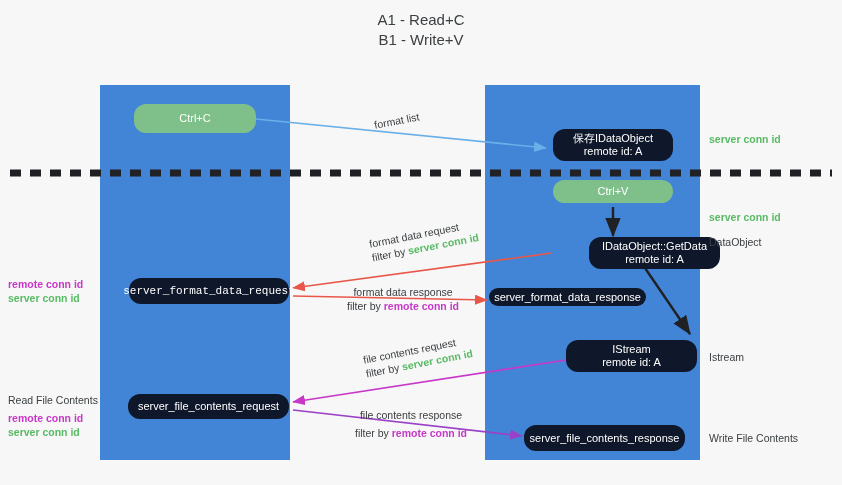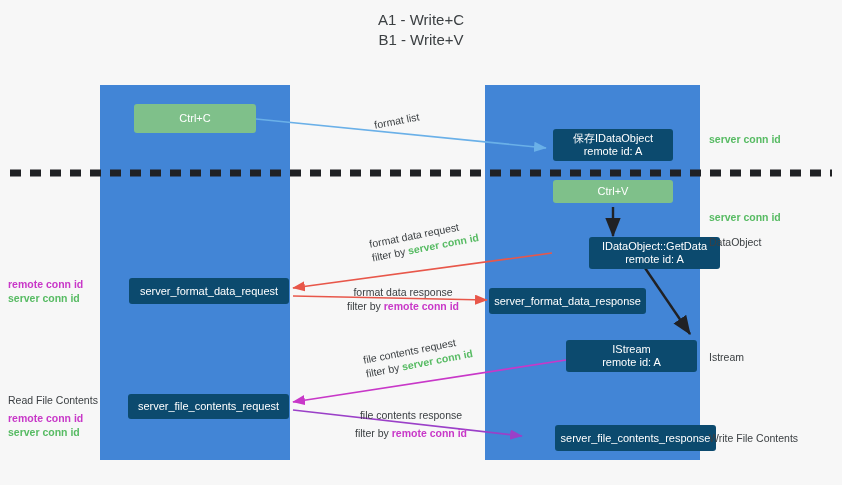--- a/index.html
+++ b/index.html
@@ -55,24 +55,24 @@
   .node {
     box-sizing: border-box;
     display: flex;
     flex-direction: column;
     align-items: center;
     justify-content: center;
     color: #ffffff;
     font-size: 11px;
     line-height: 13px;
     text-align: center;
-    border-radius: 3px;
+    border-radius: 12px;
   }
   .node.green { background: #7fc08a; }
-  .node.orange { background: #0c4a6e; }
+  .node.orange { background: #0f172a; }
   .node .l2 { font-size: 11px; }
 
   
   .edge-label {
     font-size: 10.5px;
     color: #3c4043;
     line-height: 14px;
     white-space: nowrap;
   }
   .edge-label.rot-up { transform: rotate(-11deg); transform-origin: left top; }
@@ -95,21 +95,21 @@
     white-space: nowrap;
   }
   .right-note.green { color: #57bb63; font-weight: bold; }
 </style>
 </head>
 <body>
 
 <div id="canvas">
 
   <div class="abs title-block">
-    <div>A1 - Write+C</div>
+    <div>A1 - Read+C</div>
     <div>B1 - Write+V</div>
   </div>
 
   <div class="abs col-head" style="left:140px; top:58px; width:120px;">
     <span class="big">A1</span>
     <span class="small">remote</span>
   </div>
 
   <div class="abs lane" style="left:100px; top:85px; width:190px; height:375px;"></div>
   <div class="abs lane" style="left:485px; top:85px; width:215px; height:375px;"></div>
@@ -166,33 +166,33 @@
   <div class="abs node orange" style="left:551px; top:237px; width:131px; height:32px;margin-left:38px;">
     <span>IDataObject::GetData</span>
     <span class="l2">remote id: A</span>
   </div>
 
   <div class="abs node orange" style="left:566px; top:340px; width:131px; height:32px;">
     <span>IStream</span>
     <span class="l2">remote id: A</span>
   </div>
 
-  <div class="abs node orange" style="left:129px; top:278px; width:160px; height:26px;">
+  <div class="abs node orange" style="left:129px; top:278px; width:160px; height:26px;font-family:Liberation Mono, monospace;">
     <span>server_format_data_request</span>
   </div>
 
-  <div class="abs node orange" style="left:489px; top:288px; width:157px; height:26px;">
+  <div class="abs node orange" style="left:489px; top:288px; width:157px; height:18px;">
     <span>server_format_data_response</span>
   </div>
 
   <div class="abs node orange" style="left:128px; top:394px; width:161px; height:25px;">
     <span>server_file_contents_request</span>
   </div>
 
-  <div class="abs node orange" style="left:524px; top:425px; width:161px; height:26px;margin-left:31px;">
+  <div class="abs node orange" style="left:524px; top:425px; width:161px; height:26px;">
     <span>server_file_contents_response</span>
   </div>
 
   <div class="abs edge-label rot-up" style="left:373px; top:118px;">
     <span>format list</span>
   </div>
 
   <div class="abs edge-label rot-up" style="left:368px; top:237px;">
     <div>format data request</div>
     <div>

